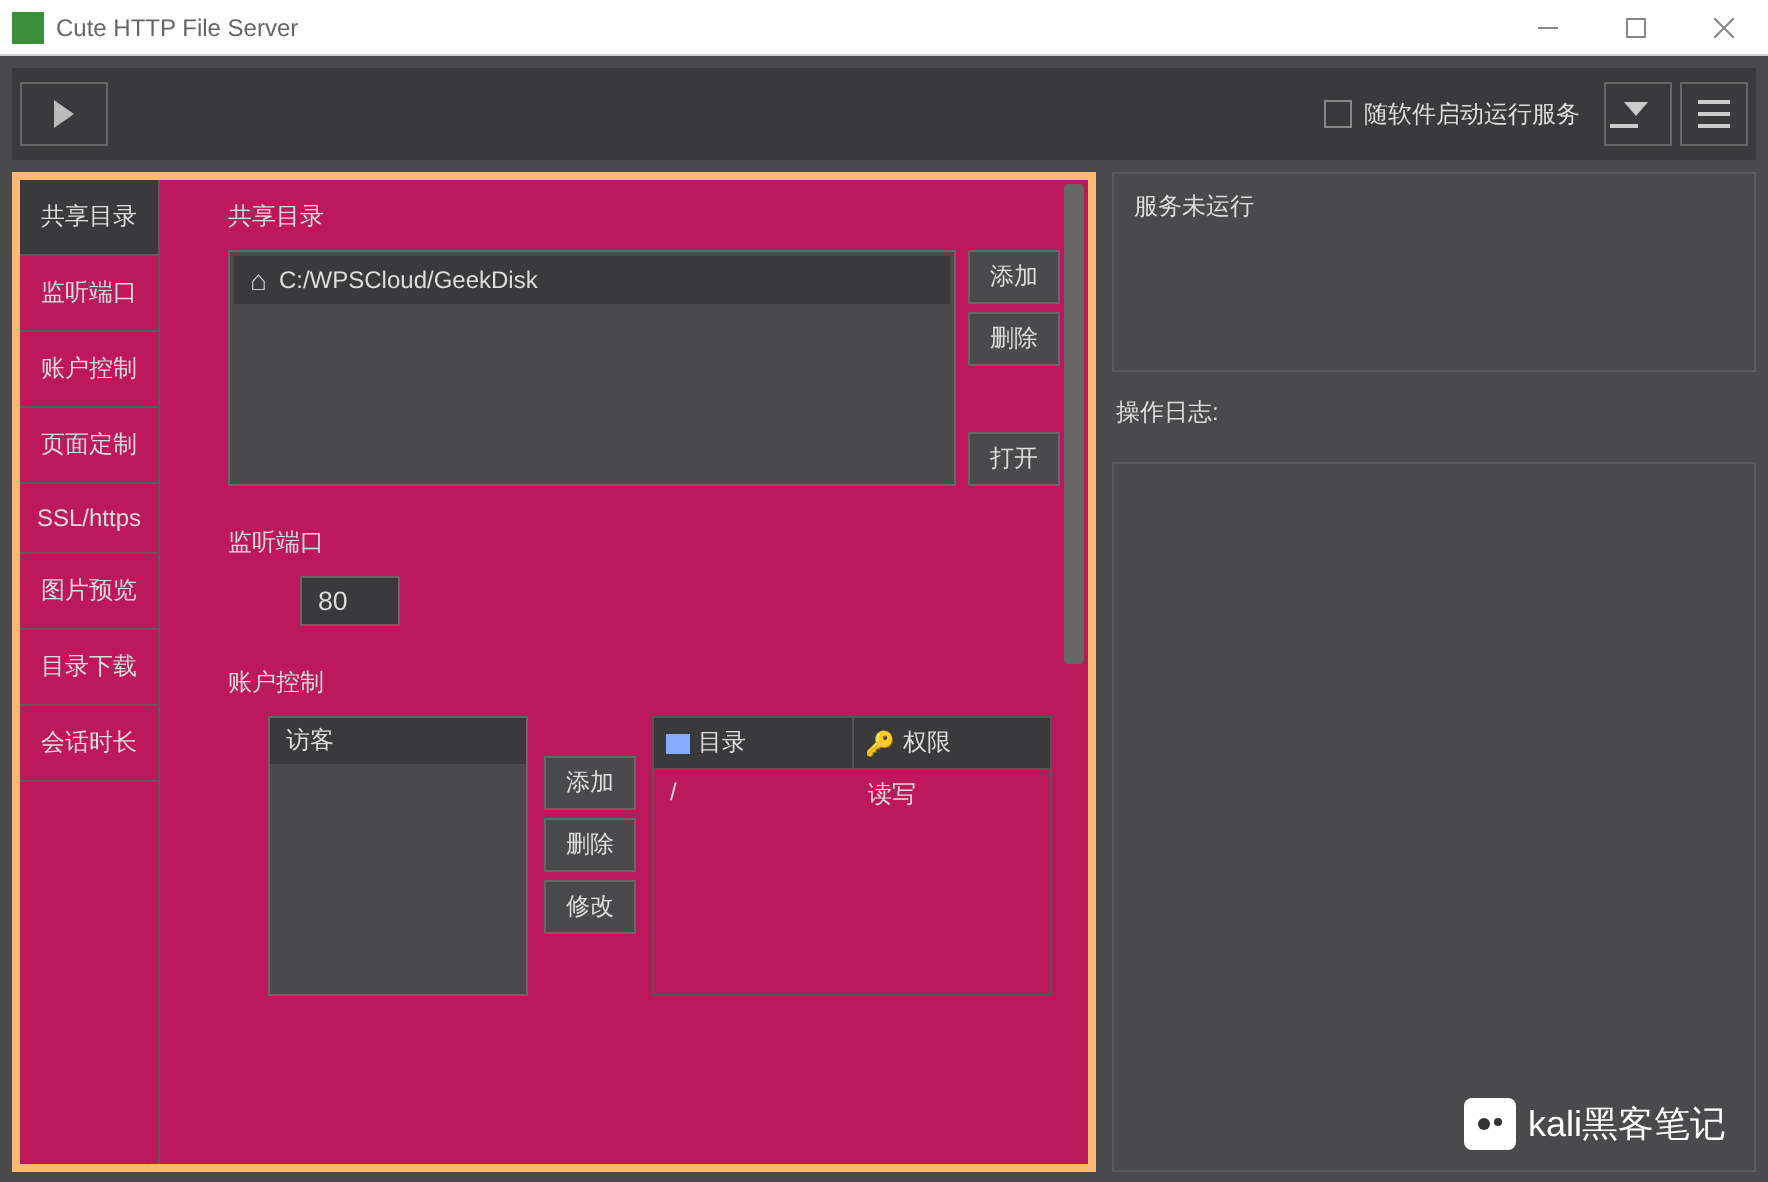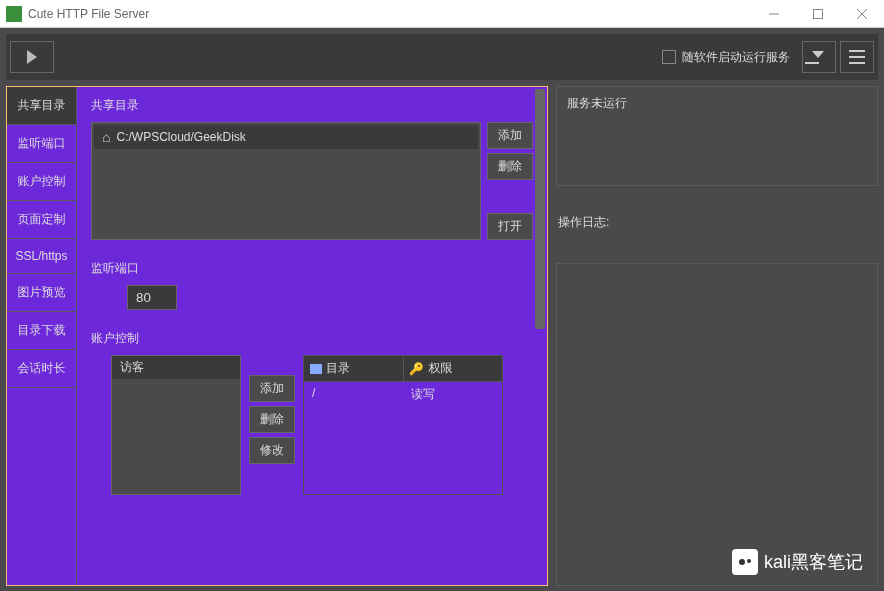--- a/index.html
+++ b/index.html
@@ -95,24 +95,25 @@
 }
 .menu-lines span { width: 16px; height: 2px; background: #ccc; display: block; }
 
 .content {
   display: flex;
   gap: 8px;
   height: 500px;
 }
 .left-pane {
   flex: 1;
-  border: 1px solid #fdba74;
+  border: 4px solid #fdba74;
   display: flex;
   position: relative;
-  background: #6d28d9;
+  background: #be185d;
+  gap: 20px;
 }
 .sidebar {
   width: 70px;
   border-right: 1px solid #5a5a5c;
 }
 .sidebar-item {
   padding: 10px 6px;
   border-bottom: 1px solid #5a5a5c;
   font-size: 12px;
   text-align: center;
@@ -198,21 +199,21 @@
 .home-ico { color: #ccc; font-size: 14px; }
 .scroll-thumb {
   position: absolute;
   right: 2px; top: 2px;
   width: 10px; height: 240px;
   background: #666;
   border-radius: 2px;
 }
 .right-pane {
   width: 322px;
-  display: flex; flex-direction: column; gap: 26px;
+  display: flex; flex-direction: column; gap: 10px;
 }
 .status-box {
   border: 1px solid #5a5a5c;
   height: 100px;
   padding: 8px 10px;
 }
 .log-label { margin: 2px 0 6px 2px; }
 .log-box {
   border: 1px solid #5a5a5c;
   flex: 1;

